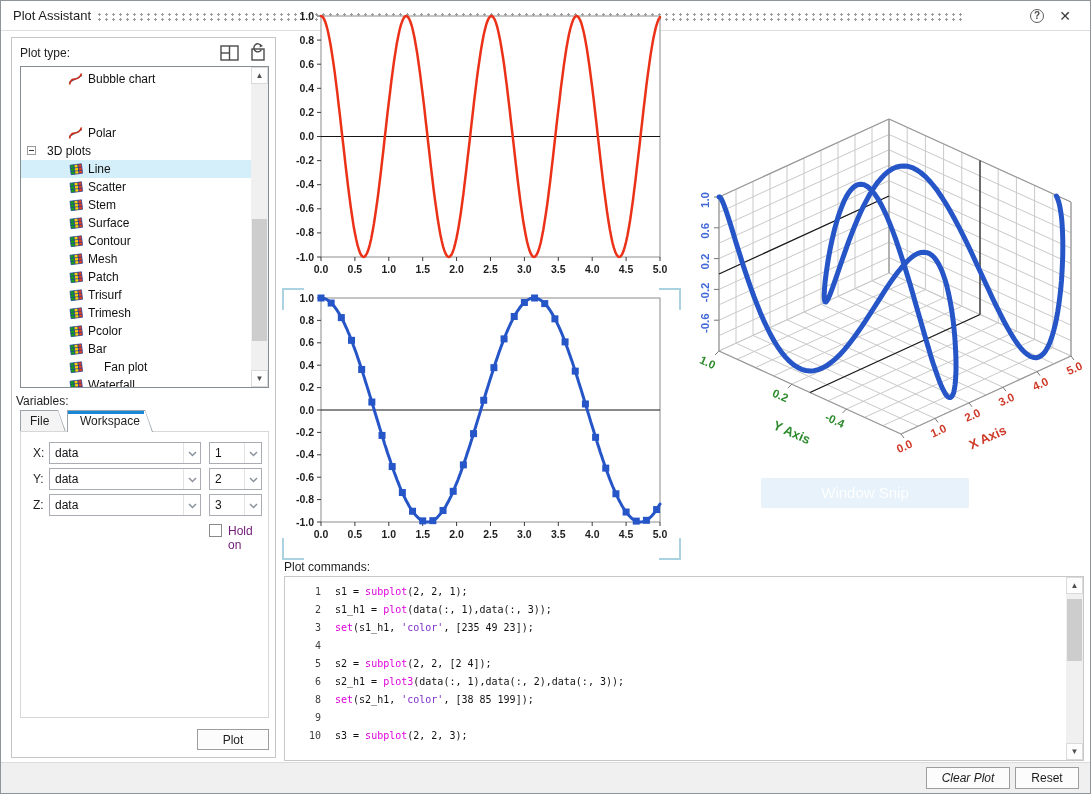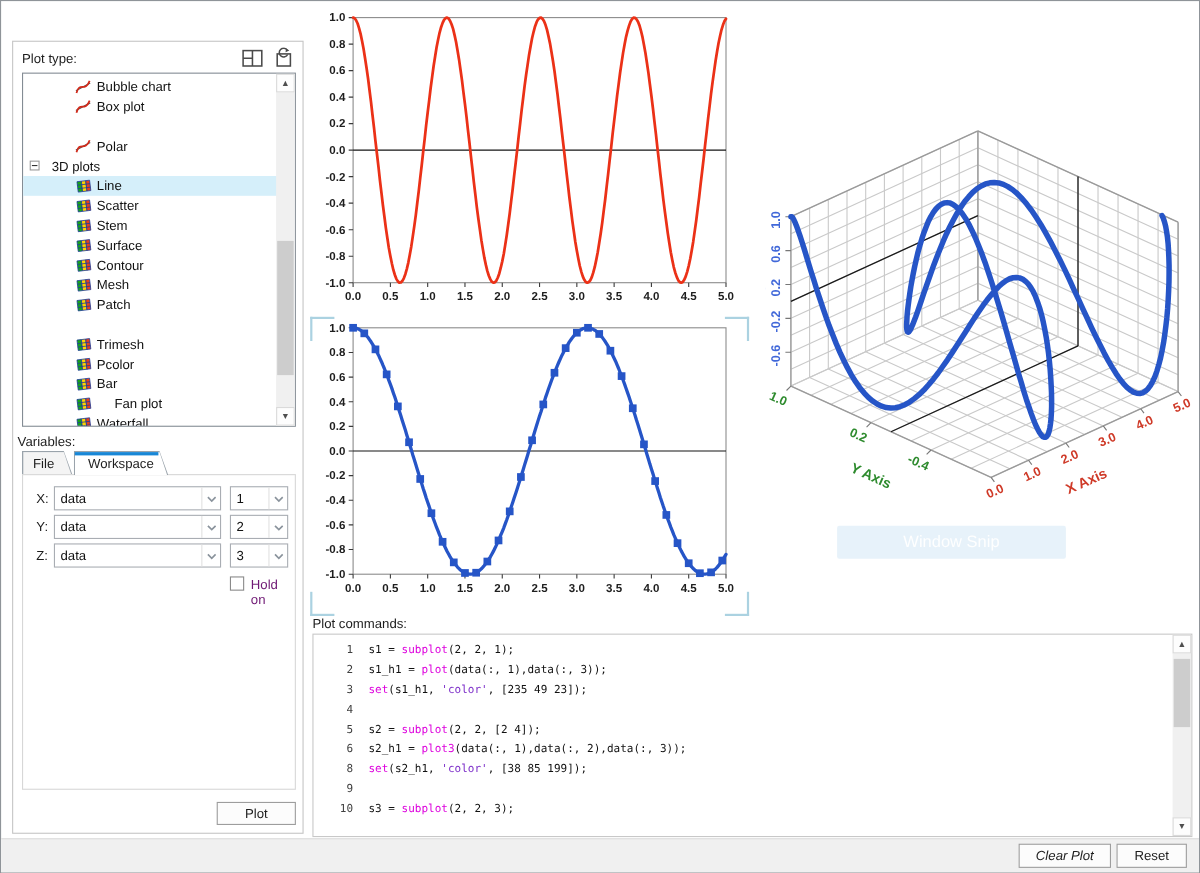--- a/index.html
+++ b/index.html
@@ -80,20 +80,26 @@
   .tok-p{color:#111;}
 
   
   .footer{position:absolute;left:0;top:761px;width:100%;height:33px;background:#f0f0f0;border-top:1px solid #dcdcdc;}
 </style>
 </head>
 <body>
 
 <div class="window">
 
+  <div class="titlebar">
+    <span class="title-text">Plot Assistant</span>
+    <div class="grip"></div>
+    <div class="help-btn">?</div>
+    <div class="close-btn">✕</div>
+  </div>
 
   <div class="left-panel">
     <span class="pt-label">Plot type:</span>
 
     <svg class="tool-ic" style="left:205px;" width="24" height="20" viewBox="0 0 24 20">
       <rect x="4" y="3" width="17" height="14" fill="none" stroke="#4a4a4a" stroke-width="1.4"></rect>
       <line x1="12.5" y1="3" x2="12.5" y2="17" stroke="#4a4a4a" stroke-width="1.4"></line>
       <line x1="4" y1="10" x2="12.5" y2="10" stroke="#4a4a4a" stroke-width="1.4"></line>
     </svg>
     <svg class="tool-ic" style="left:236px;" width="24" height="20" viewBox="0 0 24 20">
@@ -166,20 +172,34 @@
                 <rect x="2.5" y="2.5" width="4" height="9.5" fill="#17a317" stroke="#1d3d99" stroke-width="0.7"></rect>
                 <rect x="6.5" y="2.5" width="4" height="9.5" fill="#ffd400" stroke="#1d3d99" stroke-width="0.7"></rect>
                 <rect x="10.5" y="2.5" width="3.5" height="9.5" fill="#e8401c" stroke="#1d3d99" stroke-width="0.7"></rect>
                 <line x1="2.5" y1="5.7" x2="14" y2="5.7" stroke="#1d3d99" stroke-width="0.7"></line>
                 <line x1="2.5" y1="8.9" x2="14" y2="8.9" stroke="#1d3d99" stroke-width="0.7"></line>
               </g>
             </svg>
           </span>
           <span class="tree-lbl" style="left: 67px;">Trimesh</span>
         </div>
+        <div class="tree-row" style="top: 219px;">
+          <span style="position: absolute; left: 47px; top: 0px;">
+            <svg class="tree-ic" style="left:0;top:2px;" width="17" height="14" viewBox="0 0 17 14">
+              <g transform="rotate(-7 8 7)">
+                <rect x="2.5" y="2.5" width="4" height="9.5" fill="#17a317" stroke="#1d3d99" stroke-width="0.7"></rect>
+                <rect x="6.5" y="2.5" width="4" height="9.5" fill="#ffd400" stroke="#1d3d99" stroke-width="0.7"></rect>
+                <rect x="10.5" y="2.5" width="3.5" height="9.5" fill="#e8401c" stroke="#1d3d99" stroke-width="0.7"></rect>
+                <line x1="2.5" y1="5.7" x2="14" y2="5.7" stroke="#1d3d99" stroke-width="0.7"></line>
+                <line x1="2.5" y1="8.9" x2="14" y2="8.9" stroke="#1d3d99" stroke-width="0.7"></line>
+              </g>
+            </svg>
+          </span>
+          <span class="tree-lbl" style="left: 67px;">Trisurf</span>
+        </div>
         <div class="tree-row" style="top: 183px;">
           <span style="position: absolute; left: 47px; top: 0px;">
             <svg class="tree-ic" style="left:0;top:2px;" width="17" height="14" viewBox="0 0 17 14">
               <g transform="rotate(-7 8 7)">
                 <rect x="2.5" y="2.5" width="4" height="9.5" fill="#17a317" stroke="#1d3d99" stroke-width="0.7"></rect>
                 <rect x="6.5" y="2.5" width="4" height="9.5" fill="#ffd400" stroke="#1d3d99" stroke-width="0.7"></rect>
                 <rect x="10.5" y="2.5" width="3.5" height="9.5" fill="#e8401c" stroke="#1d3d99" stroke-width="0.7"></rect>
                 <line x1="2.5" y1="5.7" x2="14" y2="5.7" stroke="#1d3d99" stroke-width="0.7"></line>
                 <line x1="2.5" y1="8.9" x2="14" y2="8.9" stroke="#1d3d99" stroke-width="0.7"></line>
               </g>
@@ -276,29 +296,20 @@
           <span class="tree-lbl" style="left: 26px;">3D plots</span>
         </div>
         <div class="tree-row" style="top: 57px;">
           <span style="position: absolute; left: 47px; top: 0px;">
             <svg class="tree-ic" style="left:0;top:2px;" width="15" height="14" viewBox="0 0 15 14">
               <line x1="1" y1="10.5" x2="14" y2="3.5" stroke="#555" stroke-width="1.1"></line>
               <path d="M1.5 12.5 C 4.5 1.5, 9 12.5, 13.5 1.5" fill="none" stroke="#d22a1a" stroke-width="1.6"></path>
             </svg>
           </span>
           <span class="tree-lbl" style="left: 67px;">Polar</span>
-        </div>
-        <div class="tree-row" style="top: 21px;">
-          <span style="position: absolute; left: 47px; top: 0px;">
-            <svg class="tree-ic" style="left:0;top:2px;" width="15" height="14" viewBox="0 0 15 14">
-              <line x1="1" y1="10.5" x2="14" y2="3.5" stroke="#555" stroke-width="1.1"></line>
-              <path d="M1.5 12.5 C 4.5 1.5, 9 12.5, 13.5 1.5" fill="none" stroke="#d22a1a" stroke-width="1.6"></path>
-            </svg>
-          </span>
-          <span class="tree-lbl" style="left: 67px;">Box plot</span>
         </div>
         <div class="tree-row" style="top: 3px;">
           <span style="position: absolute; left: 47px; top: 0px;">
             <svg class="tree-ic" style="left:0;top:2px;" width="15" height="14" viewBox="0 0 15 14">
               <line x1="1" y1="10.5" x2="14" y2="3.5" stroke="#555" stroke-width="1.1"></line>
               <path d="M1.5 12.5 C 4.5 1.5, 9 12.5, 13.5 1.5" fill="none" stroke="#d22a1a" stroke-width="1.6"></path>
             </svg>
           </span>
           <span class="tree-lbl" style="left: 67px;">Bubble chart</span>
         </div>

